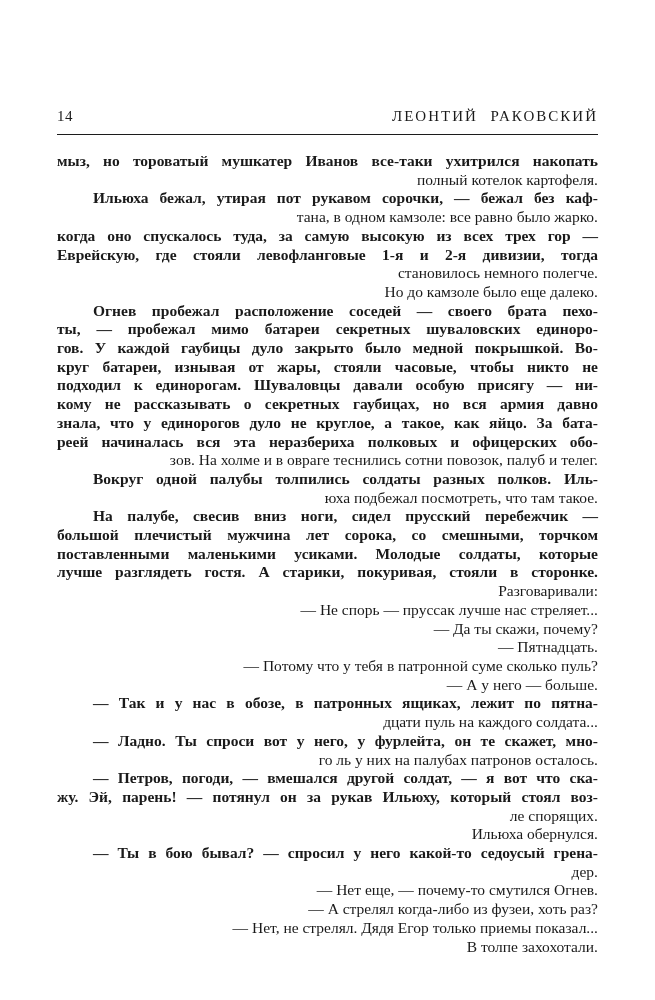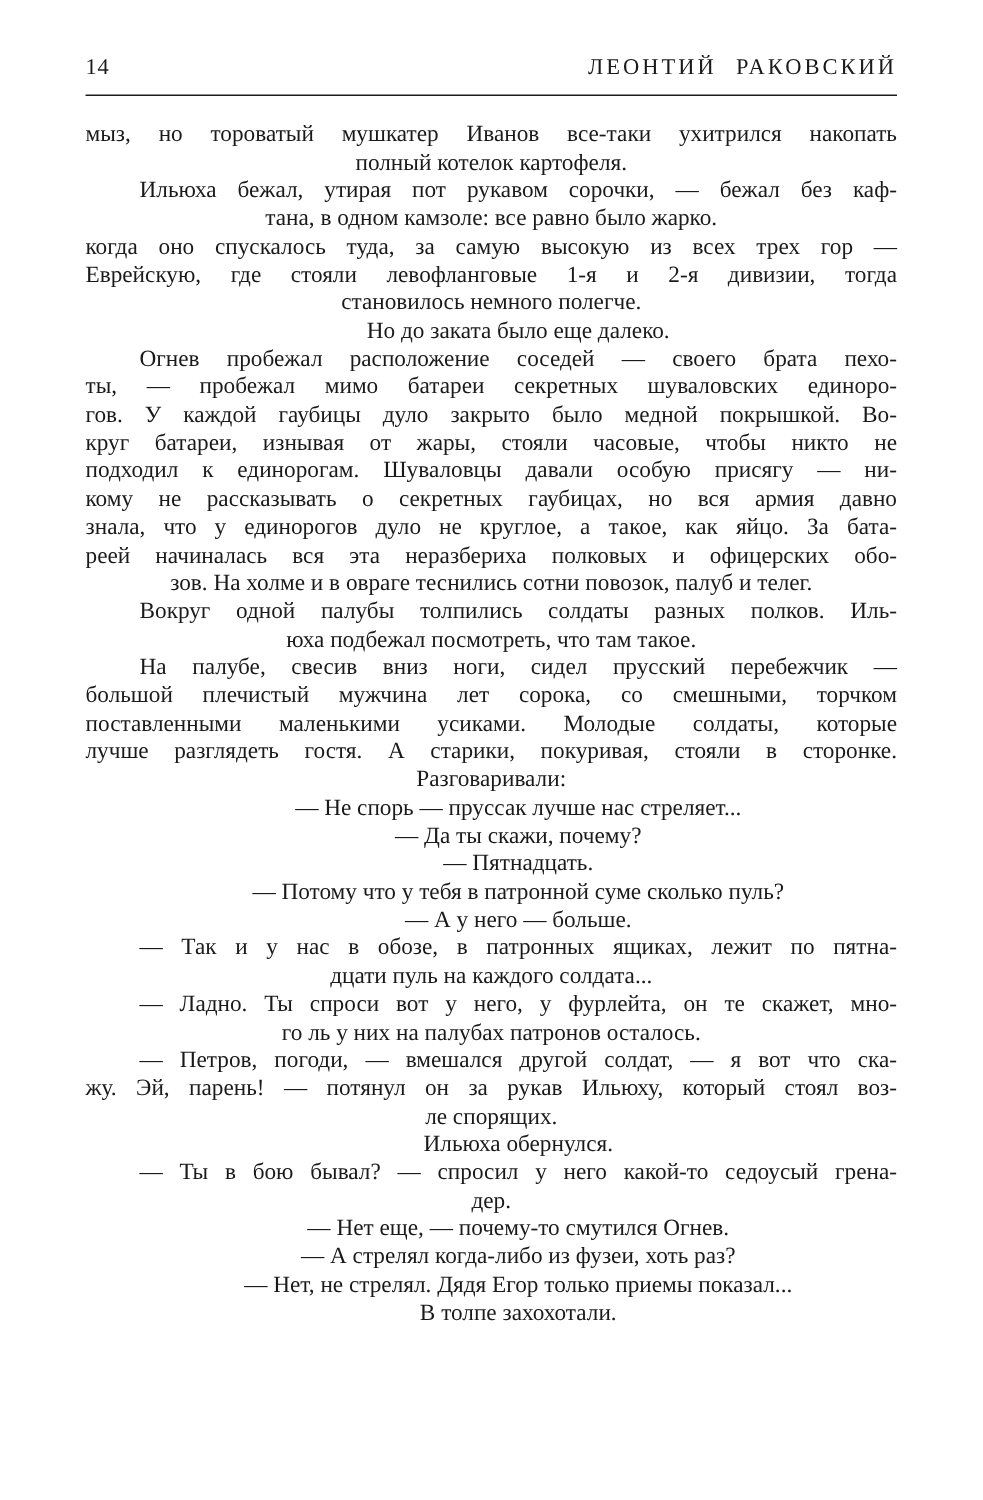--- a/index.html
+++ b/index.html
@@ -11,52 +11,54 @@
     width: 655px;
     height: 1000px;
     overflow: hidden;
     font-family: "Liberation Serif", "DejaVu Serif", serif;
     color: #1a1a1a;
   }
   .page {
     box-sizing: border-box;
     width: 655px;
     height: 864px;
-    padding: 38px 57px 0 57px;
+    padding: 84px 57px 0 57px;
   }
   .page-header {
     display: flex;
     justify-content: space-between;
     align-items: baseline;
     font-size: 15px;
     line-height: 14px;
     padding-bottom: 11px;
     border-bottom: 1.5px solid #1c1c1c;
   }
   .page-number {
     letter-spacing: 0.5px;
   }
   .running-head {
     letter-spacing: 2px;
     word-spacing: 7px;
+    margin-top: 25px;
   }
   .text-body {
     margin-top: 17px;
     font-size: 15.5px;
     line-height: 18.7px;
   }
   .paragraph {
     margin: 0;
   }
   .line {
-    text-align: center;
+    text-align: right;
   }
   .line.just {
     text-align: justify;
     text-align-last: justify;
+    font-weight: bold;
   }
   .line.ind {
     text-indent: 36px;
   }
 </style>
 </head>
 <body>
 
 <div class="page">
   <div class="page-header">
@@ -71,21 +73,21 @@
       <div class="paragraph">
         <div class="line just ind">Ильюха бежал, утирая пот рукавом сорочки, — бежал без каф-</div>
         <div class="line">тана, в одном камзоле: все равно было жарко.</div>
       </div>
       <div class="paragraph">
         <div class="line just">когда оно спускалось туда, за самую высокую из всех трех гор —</div>
         <div class="line just">Еврейскую, где стояли левофланговые 1-я и 2-я дивизии, тогда</div>
         <div class="line">становилось немного полегче.</div>
       </div>
       <div class="paragraph">
-        <div class="line ind">Но до заката было еще далеко.</div>
+        <div class="line ind">Но до камзоле было еще далеко.</div>
       </div>
       <div class="paragraph">
         <div class="line just ind">Огнев пробежал расположение соседей — своего брата пехо-</div>
         <div class="line just">ты, — пробежал мимо батареи секретных шуваловских единоро-</div>
         <div class="line just">гов. У каждой гаубицы дуло закрыто было медной покрышкой. Во-</div>
         <div class="line just">круг батареи, изнывая от жары, стояли часовые, чтобы никто не</div>
         <div class="line just">подходил к единорогам. Шуваловцы давали особую присягу — ни-</div>
         <div class="line just">кому не рассказывать о секретных гаубицах, но вся армия давно</div>
         <div class="line just">знала, что у единорогов дуло не круглое, а такое, как яйцо. За бата-</div>
         <div class="line just">реей начиналась вся эта неразбериха полковых и офицерских обо-</div>

